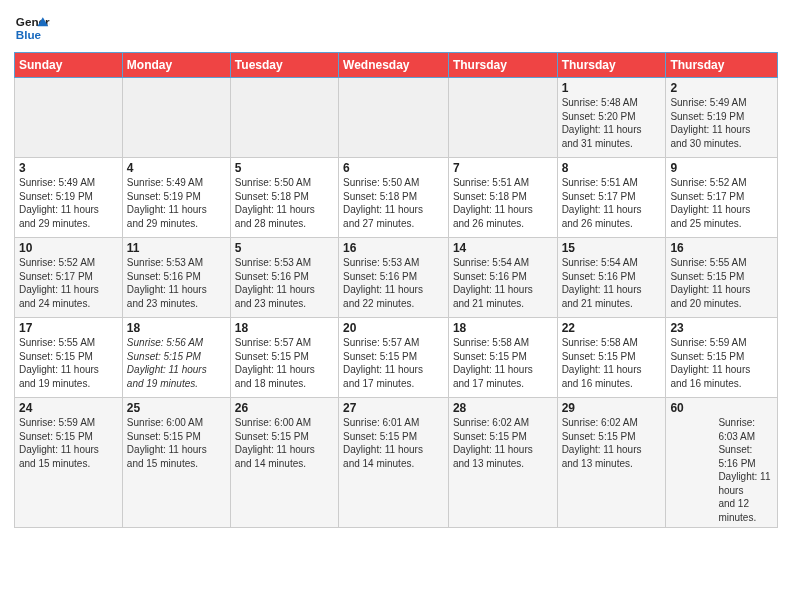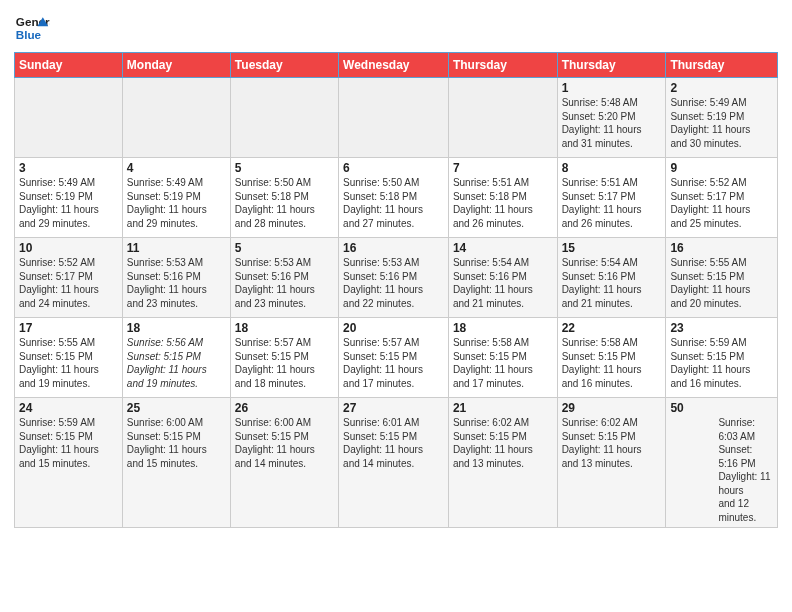--- a/index.html
+++ b/index.html
@@ -317,35 +317,35 @@
 and 14 minutes.</div>
           </td>
           <td>
             <span class="day-num">27</span>
             <div class="day-info" style="white-space: pre-line;">Sunrise: 6:01 AM
 Sunset: 5:15 PM
 Daylight: 11 hours
 and 14 minutes.</div>
           </td>
           <td>
-            <span class="day-num">21</span>
+            <span class="day-num">28</span>
             <div class="day-info" style="white-space: pre-line;">Sunrise: 6:02 AM
 Sunset: 5:15 PM
 Daylight: 11 hours
 and 13 minutes.</div>
           </td>
           <td>
             <span class="day-num">29</span>
             <div class="day-info" style="white-space: pre-line;">Sunrise: 6:02 AM
 Sunset: 5:15 PM
 Daylight: 11 hours
 and 13 minutes.</div>
           </td>
           <td>
-            <span class="day-num">50</span>
+            <span class="day-num">60</span>
             <div class="day-info" style="white-space: pre-line; margin-left: 48px;">Sunrise: 6:03 AM
 Sunset: 5:16 PM
 Daylight: 11 hours
 and 12 minutes.</div>
           </td>
         </tr>
       </tbody>
   </table>
 </div>
 

